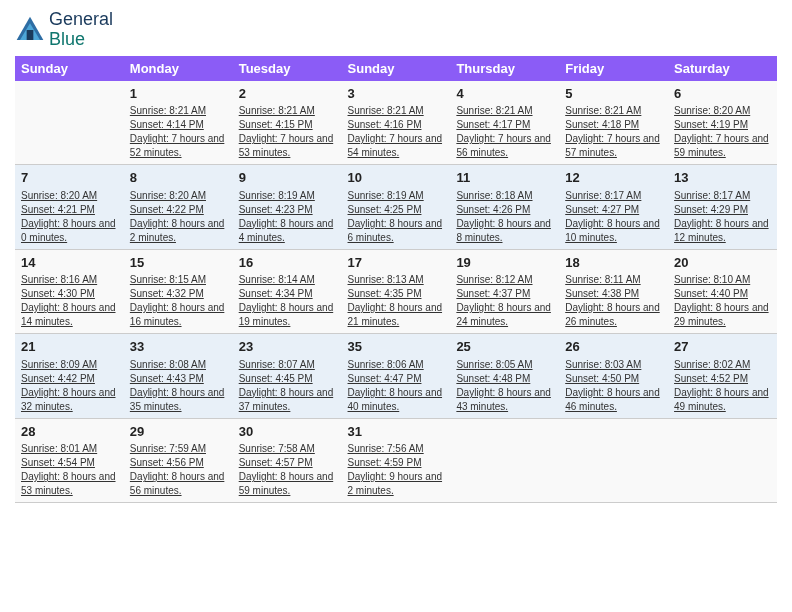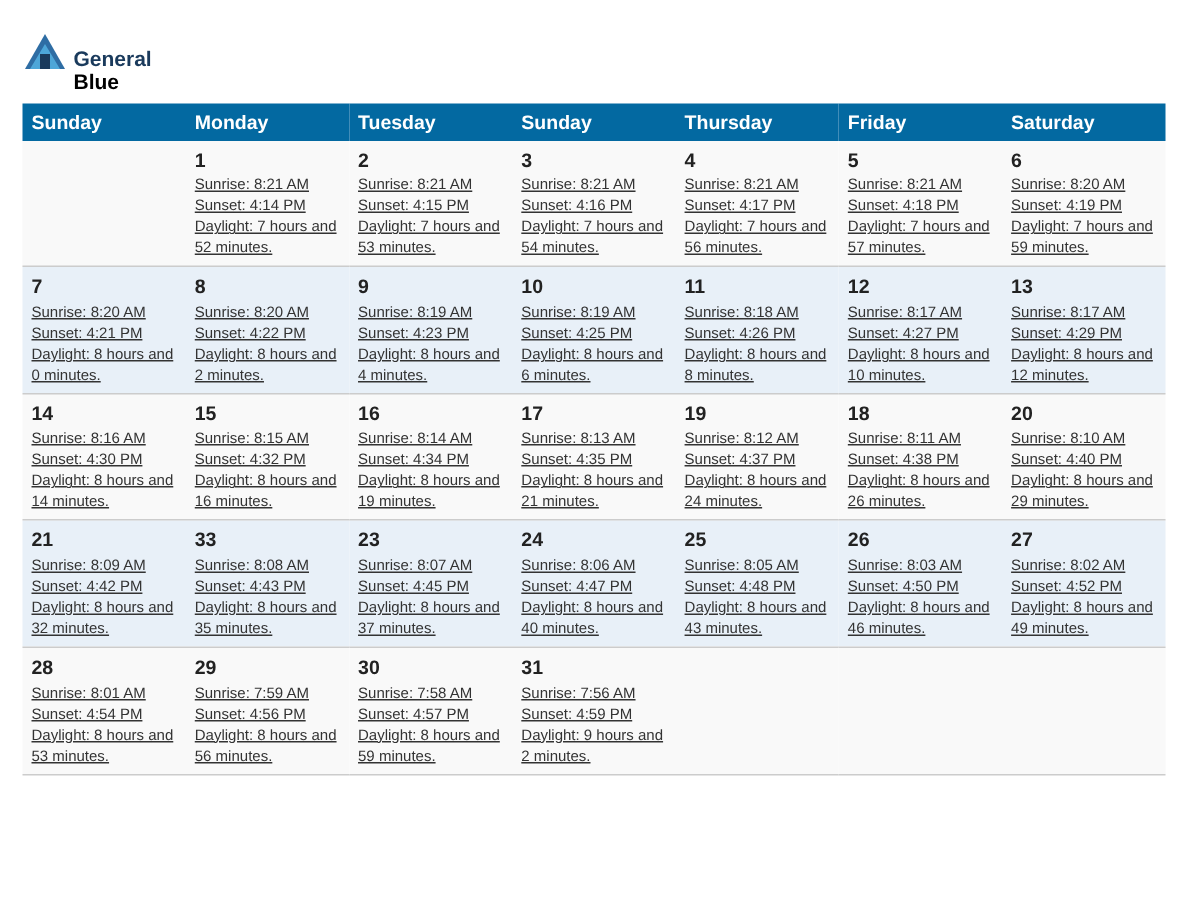--- a/index.html
+++ b/index.html
@@ -20,25 +20,24 @@
       justify-content: space-between;
       align-items: flex-start;
       margin-bottom: 6px;
     }
     .logo {
       display: flex;
       align-items: center;
       gap: 4px;
     }
     .logo-text {
-      font-size: 14px;
-      font-weight: bold;
+      font-size: 18px;
+      font-weight: normal;
       color: #1a3a5c;
       line-height: 1.1;
-      margin-top: 22px;
     }
     .logo-icon {
       width: 30px;
       height: 30px;
     }
     .title-block {
       text-align: right;
     }
     .month-title {
       font-size: 32px;
@@ -50,21 +49,21 @@
       font-size: 15px;
       color: #333;
       font-weight: normal;
     }
     table {
       width: 100%;
       border-collapse: collapse;
       table-layout: fixed;
     }
     thead th {
-      background-color: #0369a1;
+      background-color: #8b5cf6;
       color: #fff;
       text-align: left;
       padding: 5px 6px;
       font-size: 13px;
       font-weight: bold;
     }
     tbody tr {
       border-bottom: 1px solid #ccc;
     }
     tbody tr:nth-child(odd) {
@@ -103,21 +102,21 @@
 <div class="page">
   <div class="header-row">
     <div class="logo">
       <svg class="logo-icon" viewBox="0 0 36 36">
         <polygon points="18,2 34,30 2,30" fill="#2e6da4"></polygon>
         <polygon points="18,10 30,30 6,30" fill="#4da6d8"></polygon>
         <rect x="14" y="18" width="8" height="12" fill="#1a3a5c"></rect>
       </svg>
       <div class="logo-text">
         <div>General</div>
-        <div style="color:#000000;">Blue</div>
+        <div style="color:#0f766e;">Blue</div>
       </div>
     </div>
     <div class="title-block">
       <div class="month-title"></div>
       <div class="location"></div>
     </div>
   </div>
 
   <table>
     <thead>
@@ -226,21 +225,21 @@
           </td>
           <td>
             <span class="day-num">33</span>
             <div class="day-info">Sunrise: 8:08 AM<br>Sunset: 4:43 PM<br>Daylight: 8 hours and 35 minutes.</div>
           </td>
           <td>
             <span class="day-num">23</span>
             <div class="day-info">Sunrise: 8:07 AM<br>Sunset: 4:45 PM<br>Daylight: 8 hours and 37 minutes.</div>
           </td>
           <td>
-            <span class="day-num">24</span>
+            <span class="day-num">35</span>
             <div class="day-info">Sunrise: 8:06 AM<br>Sunset: 4:47 PM<br>Daylight: 8 hours and 40 minutes.</div>
           </td>
           <td>
             <span class="day-num">25</span>
             <div class="day-info">Sunrise: 8:05 AM<br>Sunset: 4:48 PM<br>Daylight: 8 hours and 43 minutes.</div>
           </td>
           <td>
             <span class="day-num">26</span>
             <div class="day-info">Sunrise: 8:03 AM<br>Sunset: 4:50 PM<br>Daylight: 8 hours and 46 minutes.</div>
           </td>

